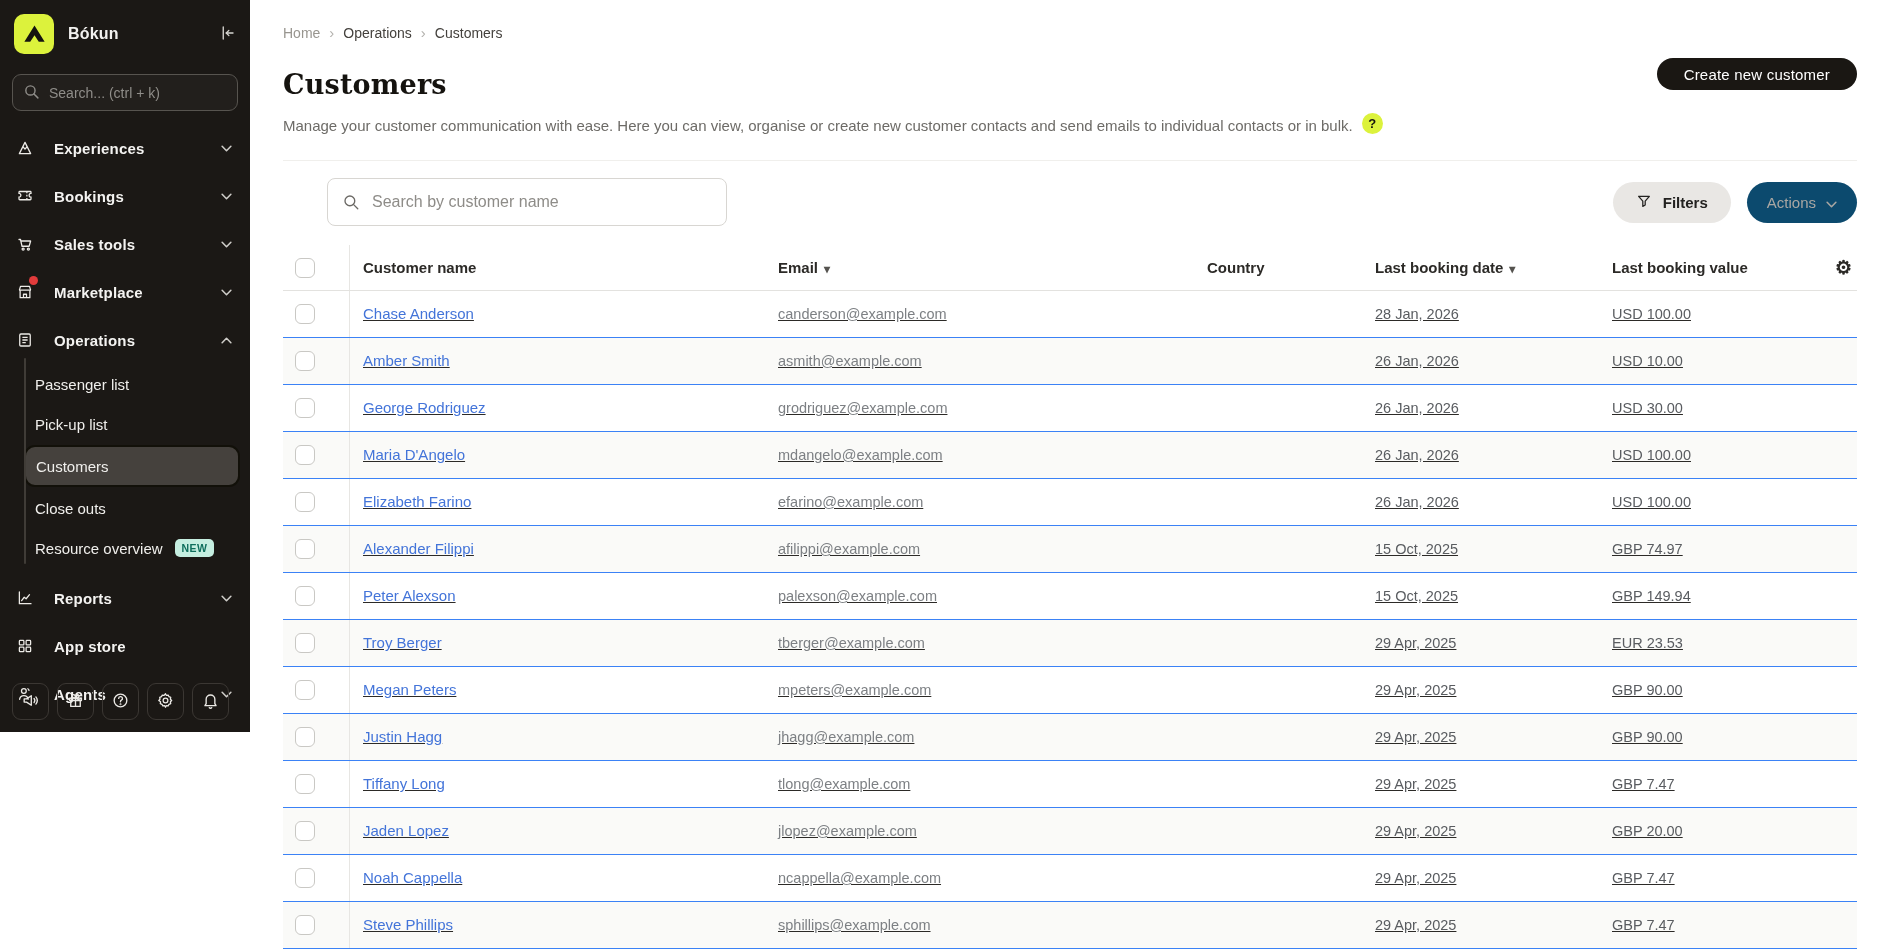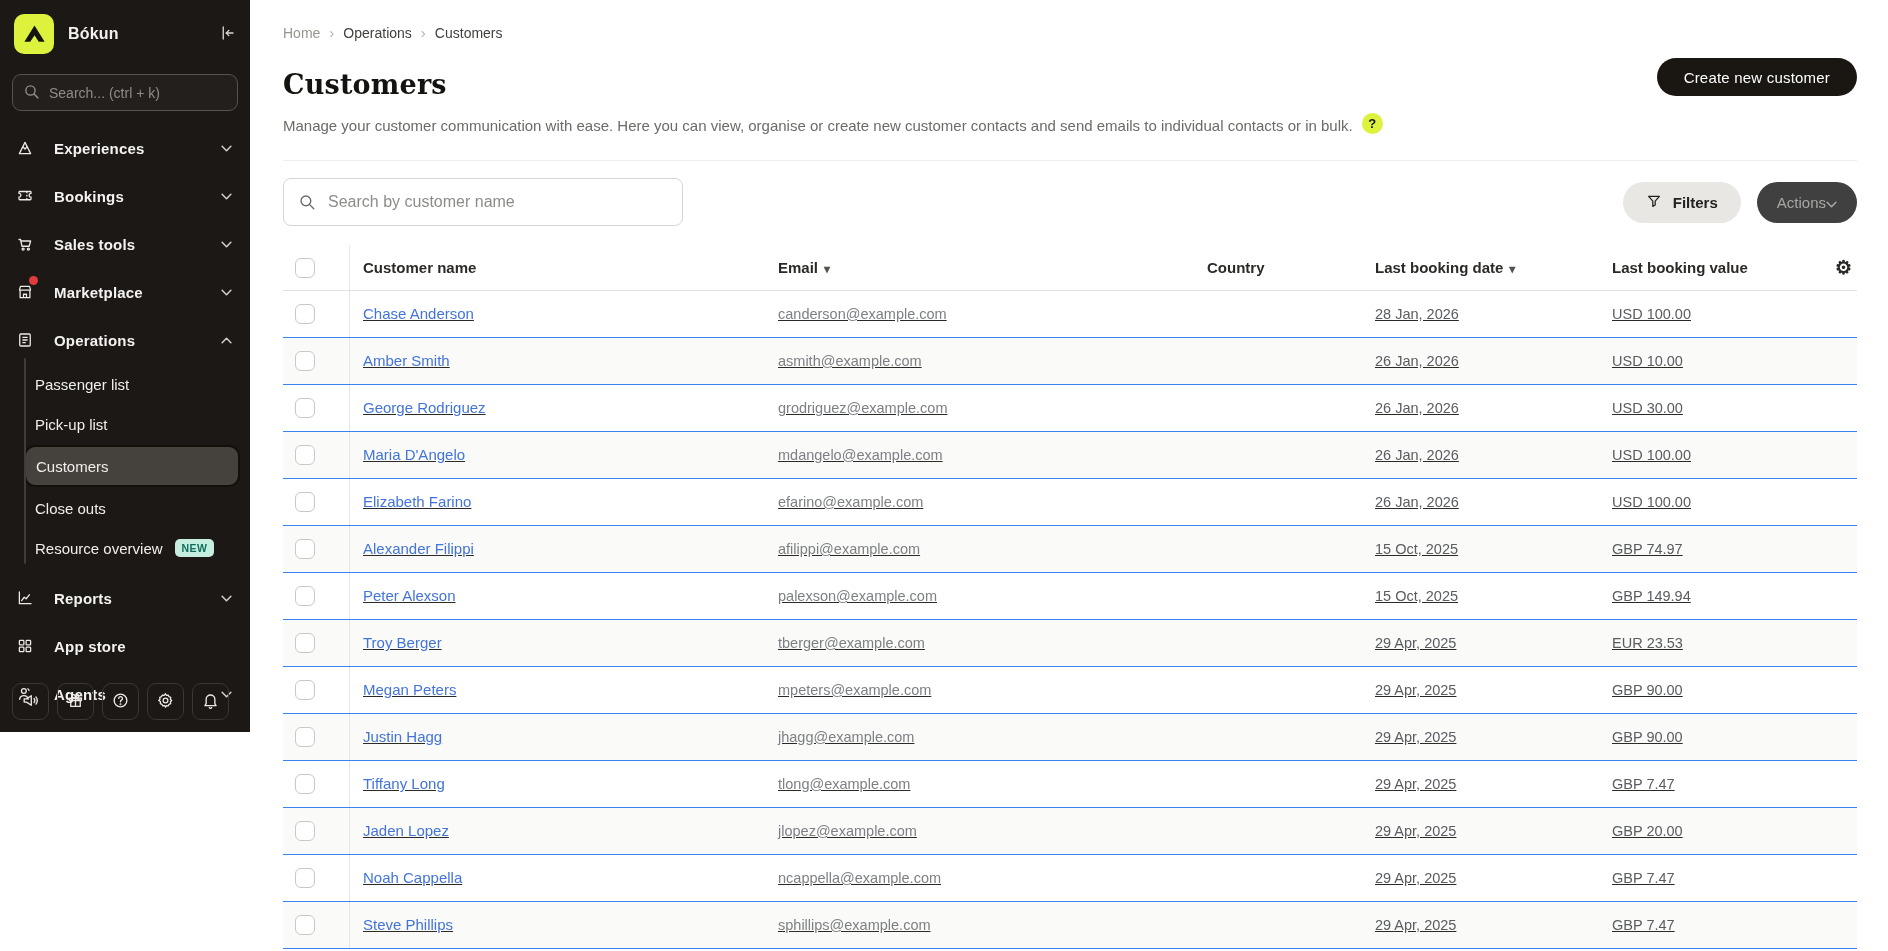--- a/index.html
+++ b/index.html
@@ -82,44 +82,44 @@
     font-family: "DejaVu Serif", "Liberation Serif", serif;
     font-size: 27px; font-weight: 700; color: #15130f; margin-top: 28px; letter-spacing: .2px;
   }
   .page-desc { margin-top: 13px; font-size: 15px; color: #6d6b67; display: flex; align-items: flex-end; gap: 9px; }
   .help-badge {
     width: 21px; height: 21px; border-radius: 50%; background: #dcf23c; color: #15130f;
     font-weight: 700; font-size: 13px; display: inline-flex; align-items: center; justify-content: center;
     cursor: pointer;
   }
   .create-btn {
-    position: absolute; top: 58px; right: 31px; height: 38px; padding: 0 27px;
+    position: absolute; top: 58px; right: 31px; height: 32px; padding: 0 27px;
     background: #1a1713; color: #ffffff; border: none; border-radius: 21px;
     font-size: 15px; font-weight: 500; letter-spacing: .2px; cursor: pointer;
     font-family: "Liberation Sans", sans-serif;
   }
   .header-divider { border-bottom: 1px solid #f0efec; margin-top: 26px; }
   .toolbar { margin-top: 17px; display: flex; align-items: center; justify-content: space-between; }
-  .table-search { position: relative; width: 400px; }
+  .table-search { position: relative; width: 400px; margin-left: 44px; }
   .table-search input {
     width: 100%; height: 48px; border: 1px solid #d8d6d2; border-radius: 8px;
     font-size: 16px; color: #44413d; padding: 0 14px 0 44px; outline: none;
     font-family: "Liberation Sans", sans-serif;
   }
   .table-search input::placeholder { color: #8e8c88; }
   .table-search .icon { position: absolute; left: 15px; top: 15px; color: #6b6965; }
   .toolbar-right { display: flex; align-items: flex-start; gap: 16px; }
   .filters-btn {
     height: 41px; padding: 0 23px; border: none; border-radius: 21px; background: #e9e7e4;
     display: flex; align-items: center; gap: 11px; font-size: 15px; font-weight: 600;
     color: #232220; cursor: pointer; font-family: "Liberation Sans", sans-serif;
   }
   .actions-btn {
-    height: 41px; padding: 0 20px; border: none; border-radius: 21px; background: #404040;
-    display: flex; align-items: center; font-size: 15px; font-weight: 500;
+    height: 41px; padding: 0 20px; border: none; border-radius: 21px; background: #0c4a6e;
+    display: flex; align-items: center; gap: 10px; font-size: 15px; font-weight: 500;
     color: #a9a7a3; cursor: default; font-family: "Liberation Sans", sans-serif;
   }
   
   .ctable { margin-top: 19px; }
   .thead, .trow {
     display: grid;
     grid-template-columns: 67px 415px 430px 165px 240px 1fr;
     align-items: center;
   }
   .thead { height: 46px; border-bottom: 1px solid #e3e2df; font-size: 15px; font-weight: 700; color: #2c2a27; }

